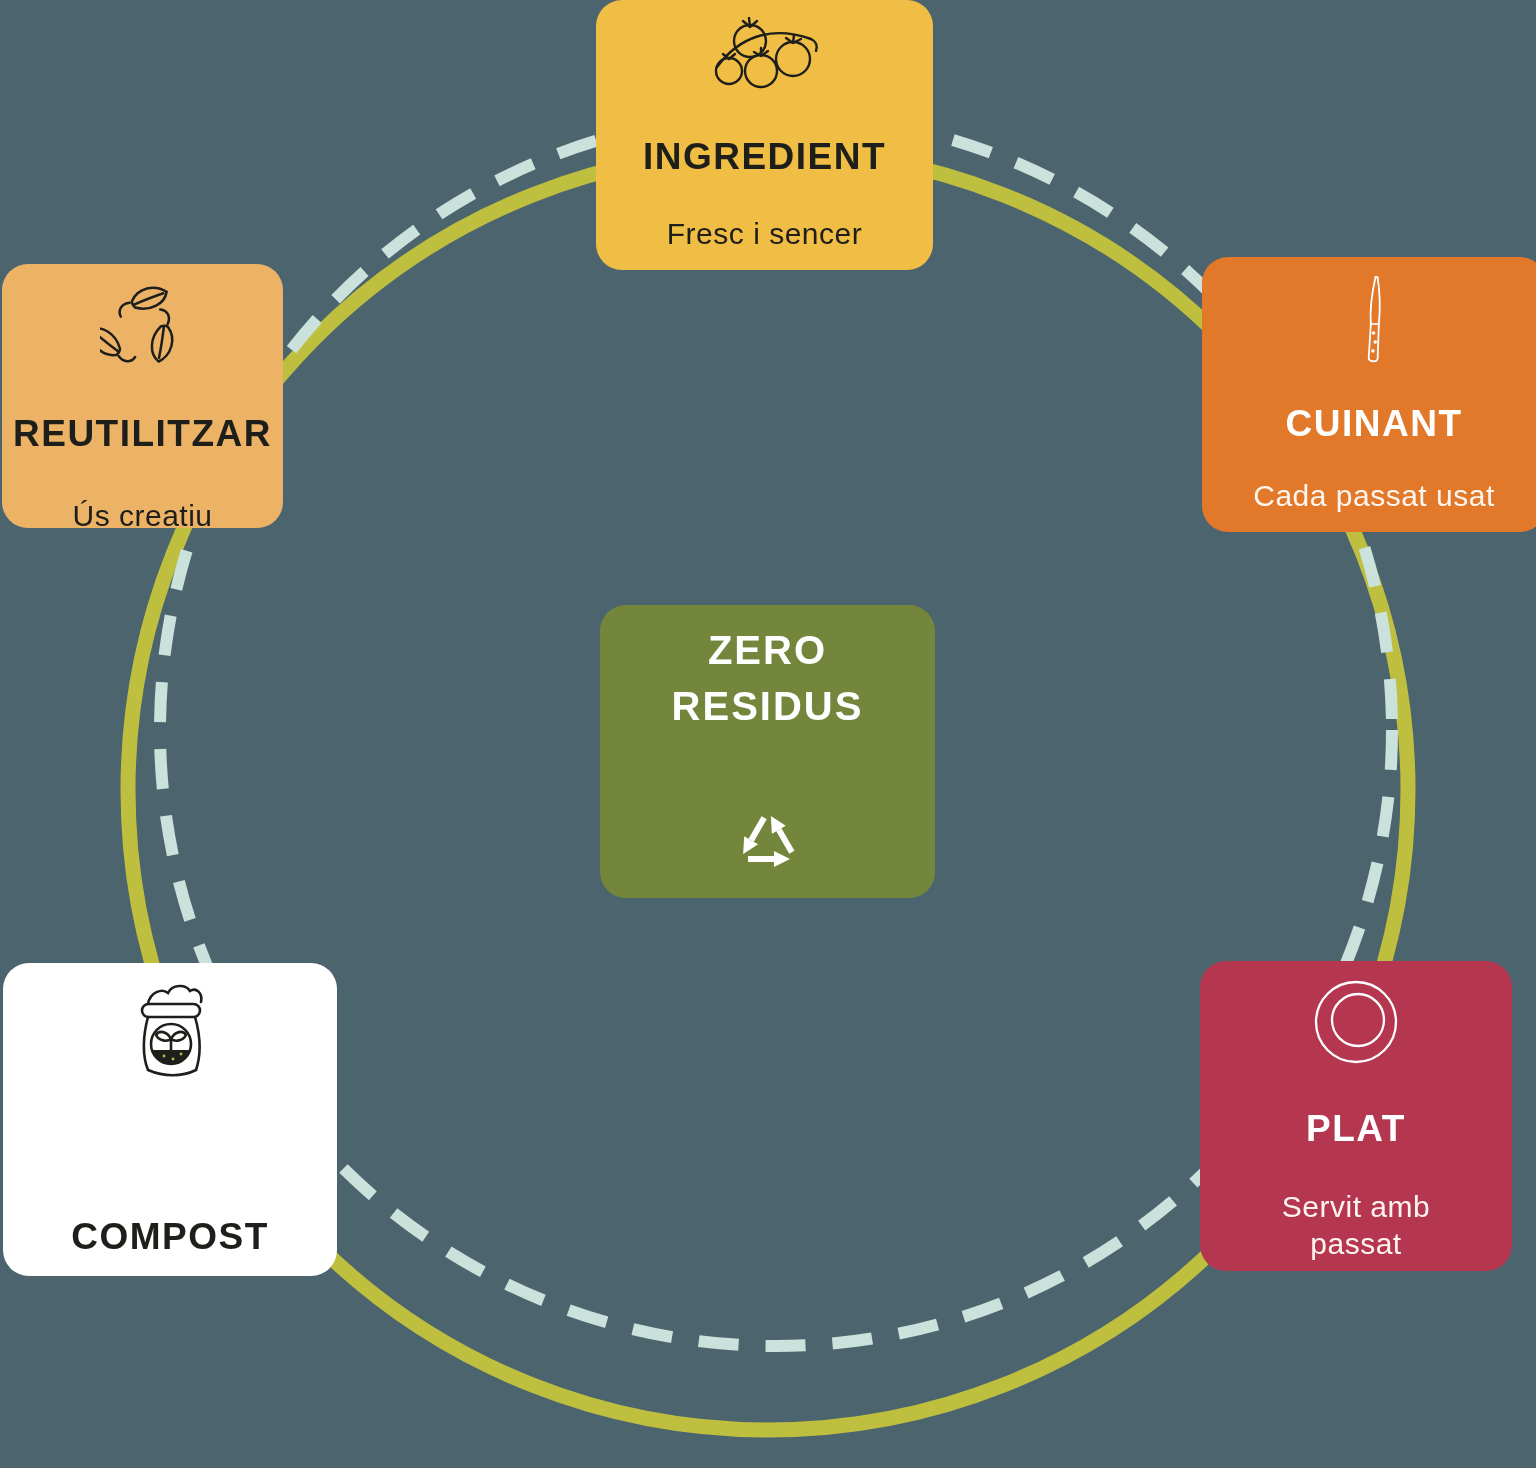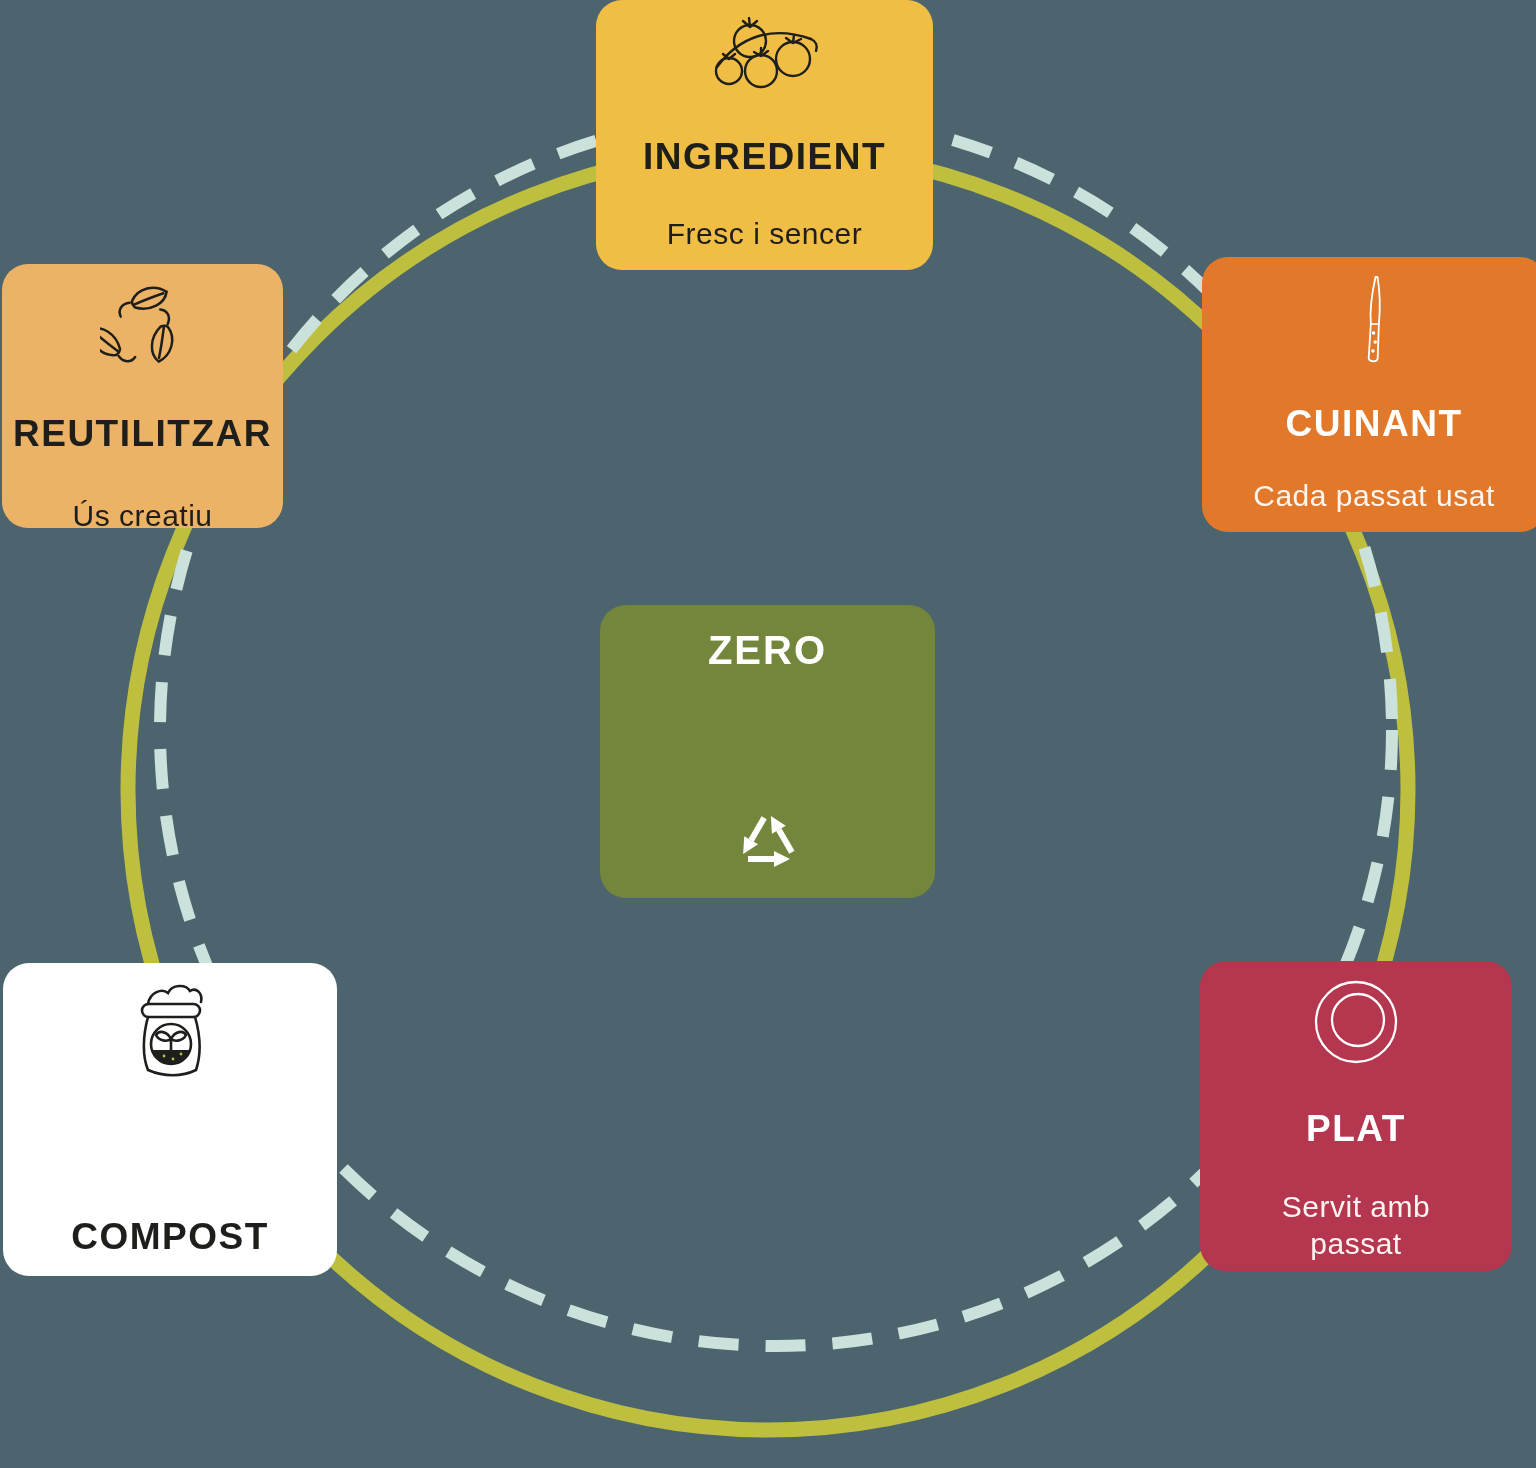--- a/index.html
+++ b/index.html
@@ -152,20 +152,21 @@
         </g>
       </svg>
     </div>
     <div class="title">REUTILITZAR</div>
     <div class="subtitle">Ús creatiu</div>
   </div>
 
   <div class="card card--light" id="card-center" style="background: rgb(115, 134, 59);">
     <div class="center-title">
       <div>ZERO</div>
+      <div>RESIDUS</div>
     </div>
     <div class="icon">
       <svg width="84" height="80" viewBox="0 0 84 80" fill="currentColor" stroke="currentColor">
         <g transform="translate(42,42)">
           <g>
             <path d="M-20,16 L6,16" fill="none" stroke-width="6"></path>
             <polygon points="6,8 6,24 22,16" stroke="none"></polygon>
           </g>
           <g transform="rotate(120)">
             <path d="M-20,16 L6,16" fill="none" stroke-width="6"></path>

